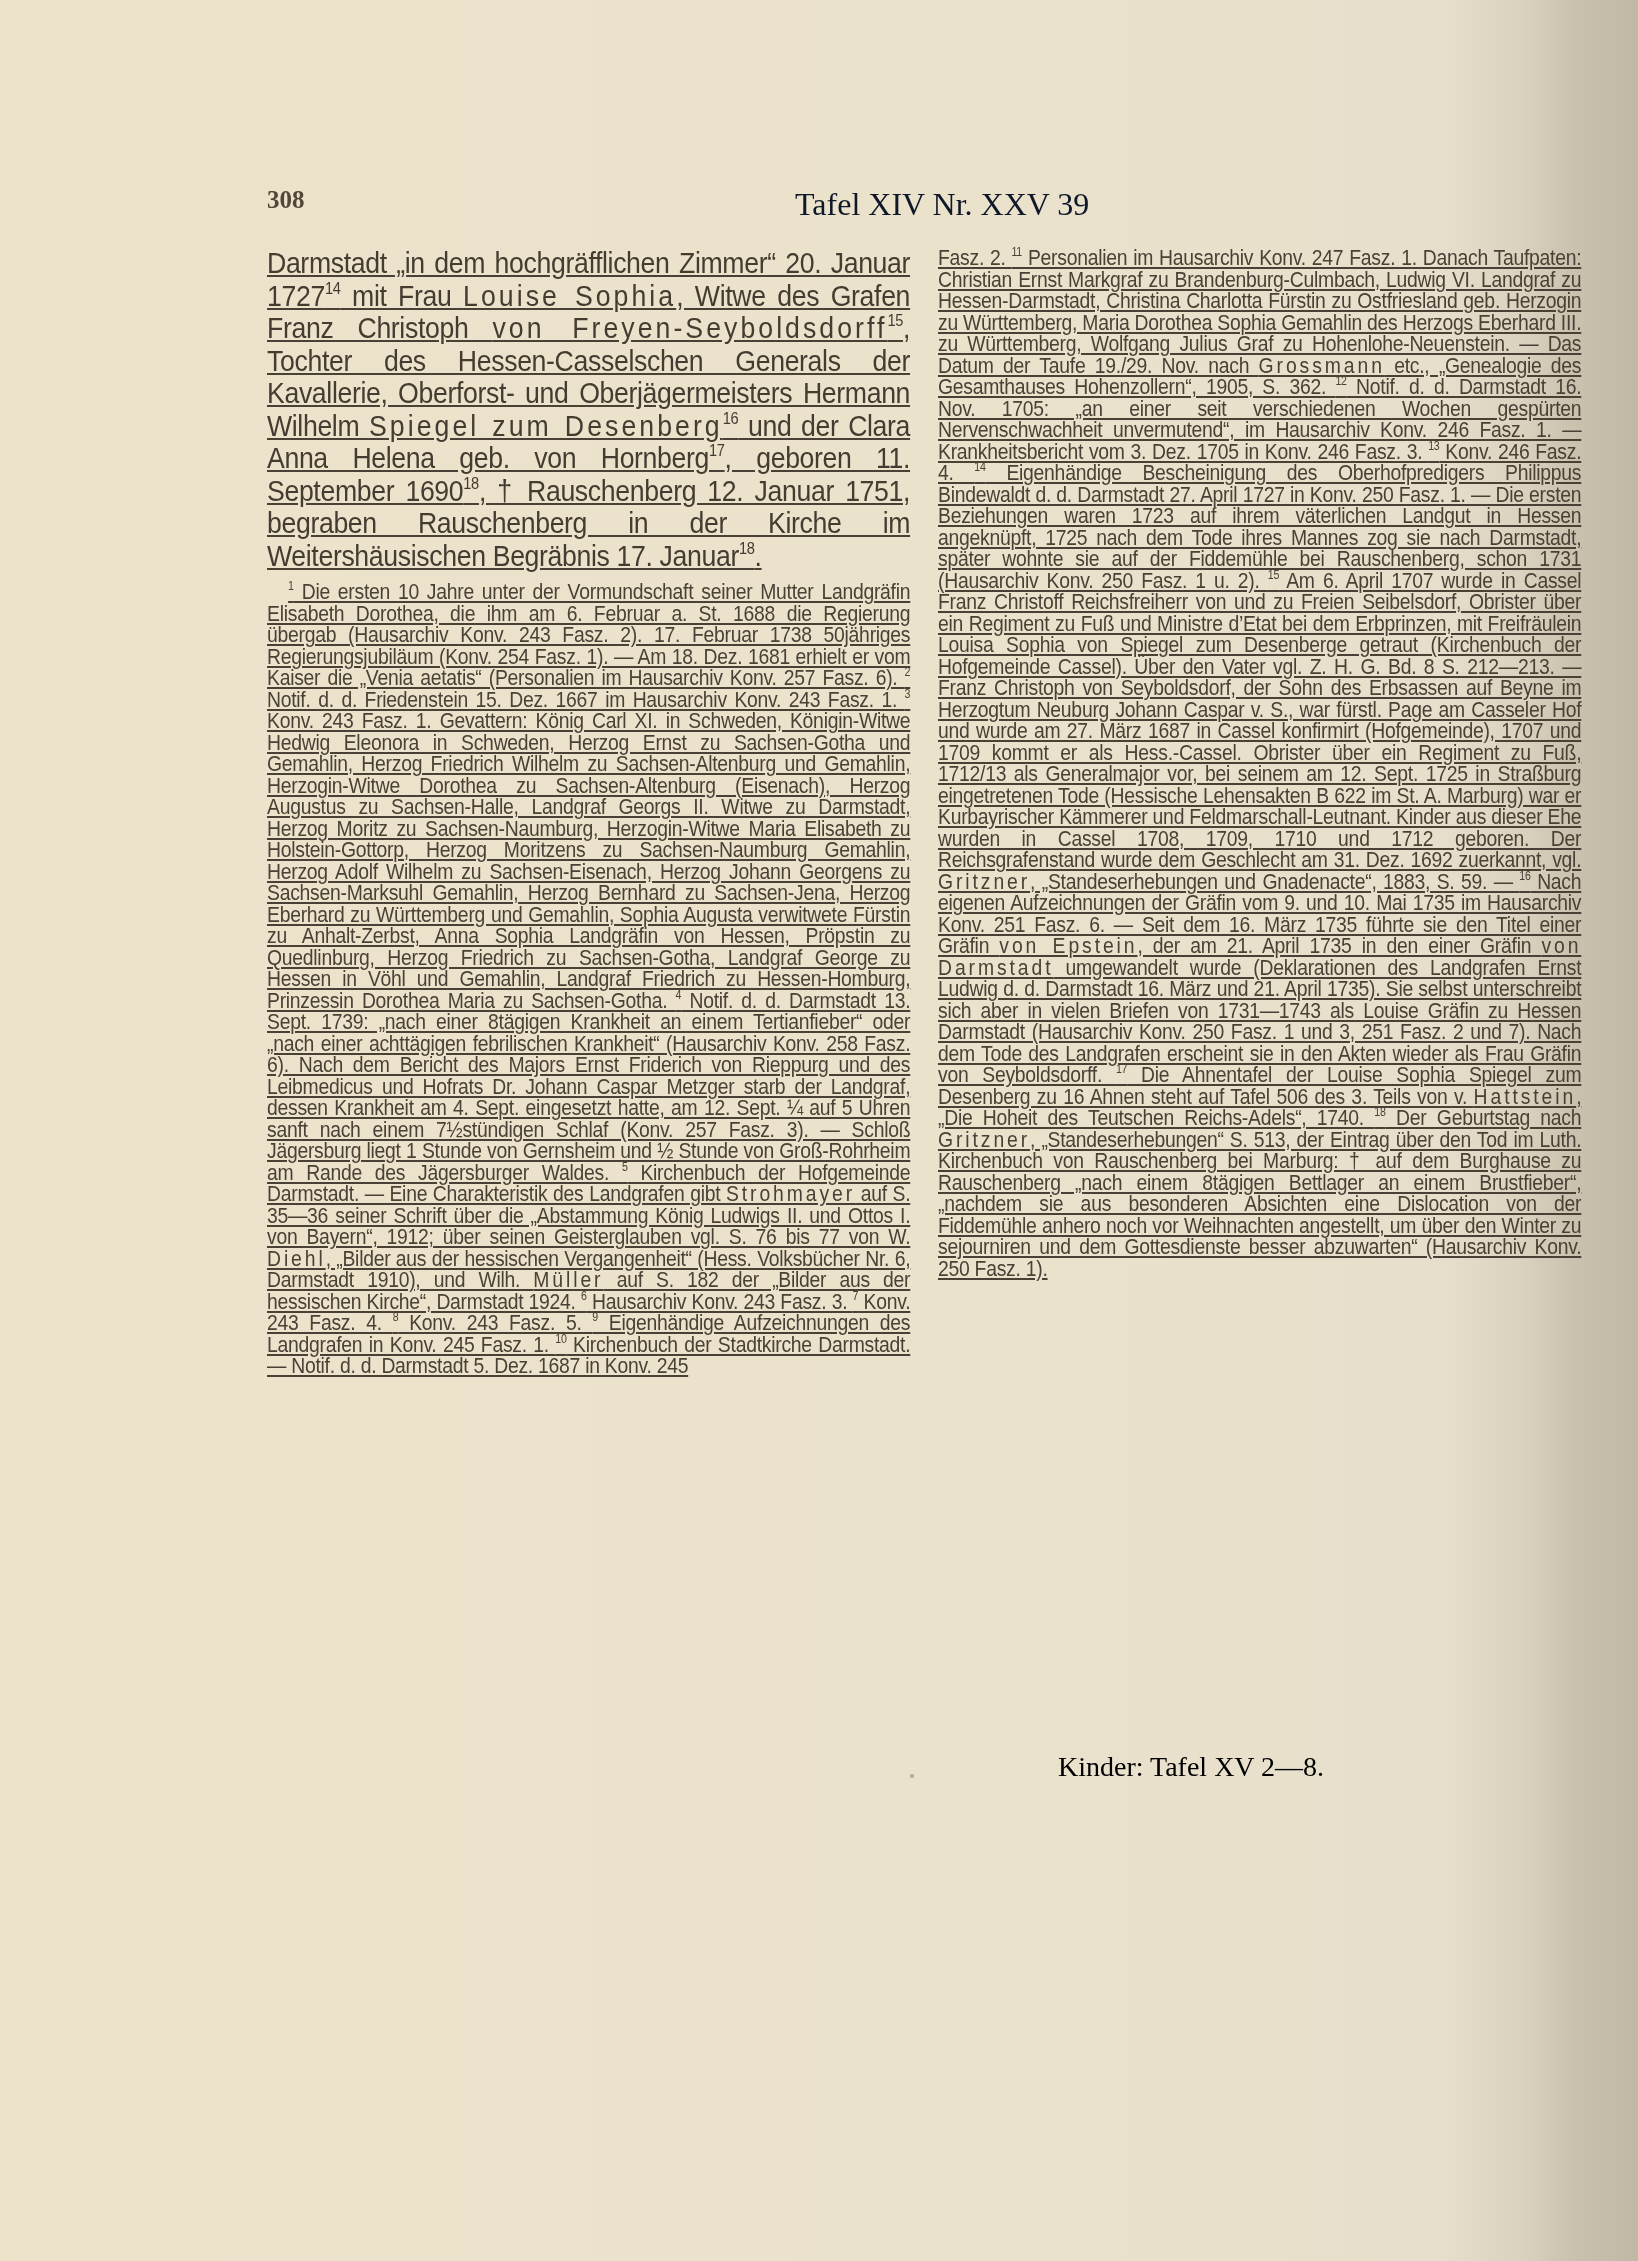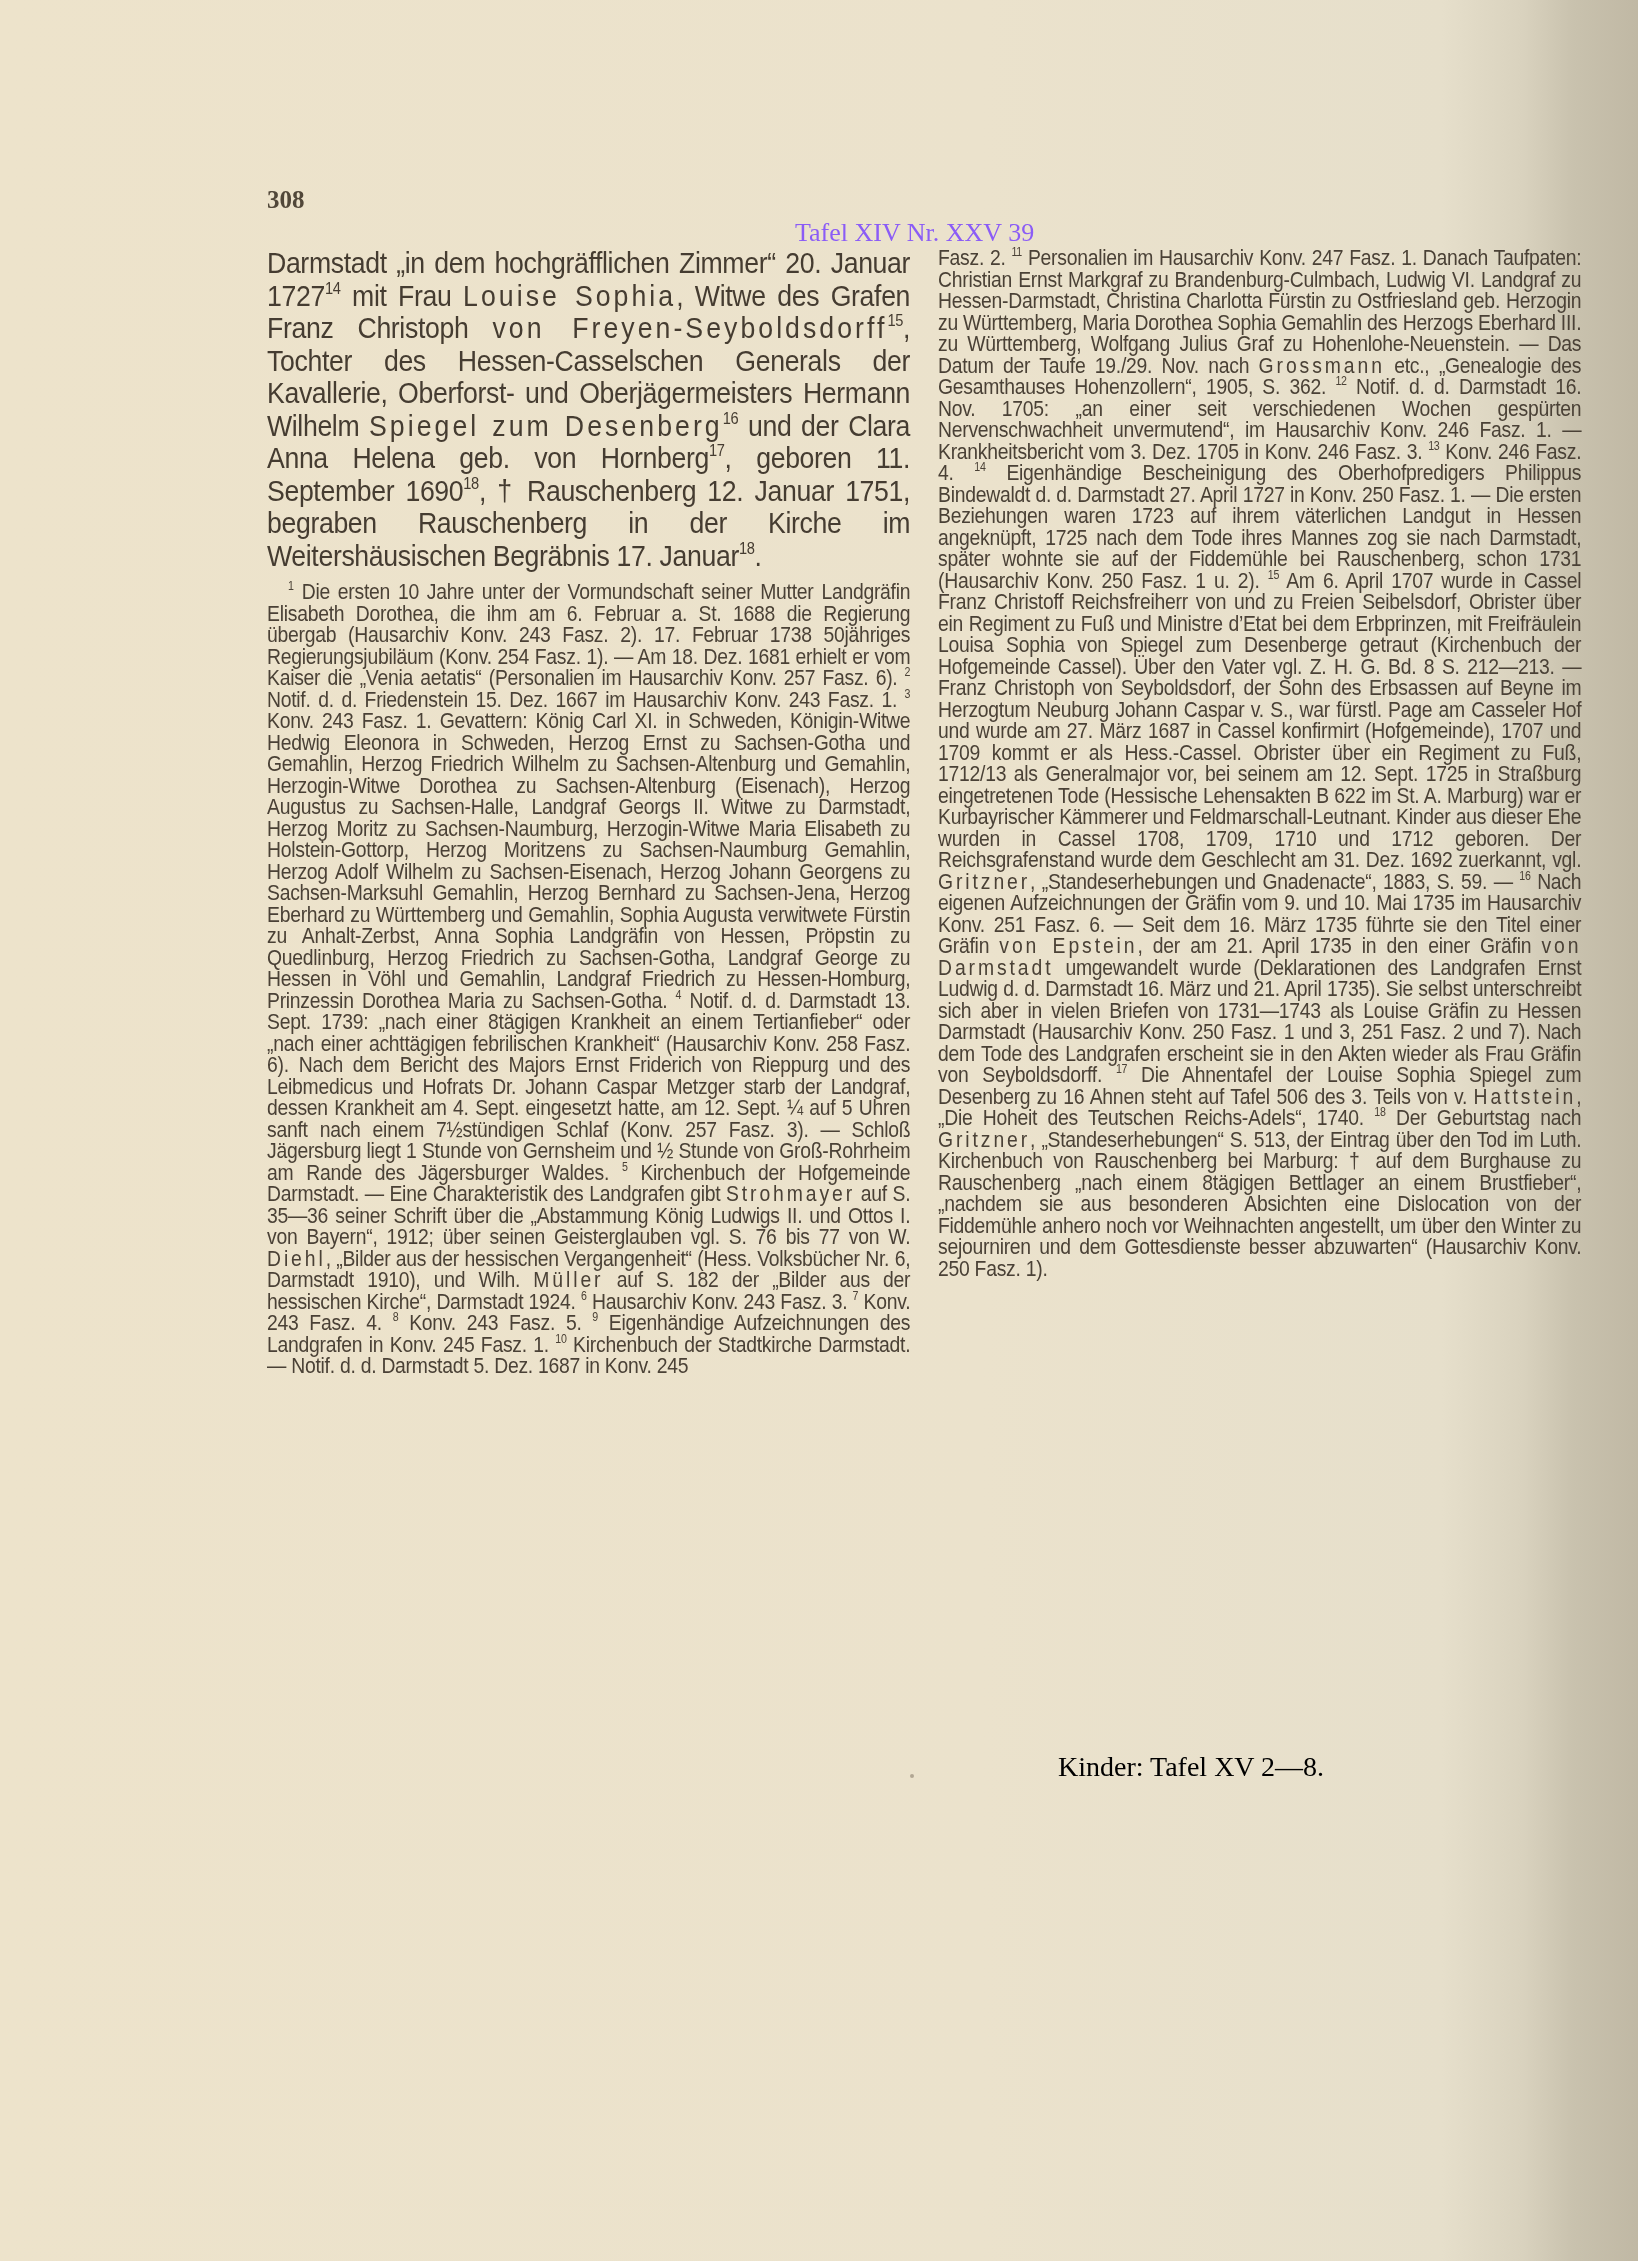--- a/index.html
+++ b/index.html
@@ -13,24 +13,24 @@
   .page { position: absolute; left: 0; top: 0; width: 1336px; height: 2261px; }
   .running-head {
     position: absolute; top: 186px; left: 267px; width: 1266px; height: 33px;
   }
   .page-number {
     position: absolute; left: 0; top: 0;
     font-family: "Liberation Serif", serif; font-size: 25px; font-weight: bold; color: #514739;
   }
   .running-title {
     position: absolute; left: 528px; top: 0;
-    font-family: "Liberation Serif", serif; font-size: 26px; color: #8b5cf6; margin-top: 32px;
+    font-family: "Liberation Serif", serif; font-size: 32px; color: #0f172a;
   }
   .column {
-    position: absolute; top: 247px; width: 643px;
+    position: absolute; top: 247px; width: 643px; text-decoration: underline;
   }
   .col-left { left: 267px; }
   .col-right { left: 938px; }
   .main-text {
     font-family: "Liberation Sans", "DejaVu Sans", sans-serif;
     font-size: 29px; line-height: 32.5px;
     text-align: justify; letter-spacing: -0.4px;
     transform: scaleX(0.92); transform-origin: left top; width: 699px;
     color: #453c31;
   }

